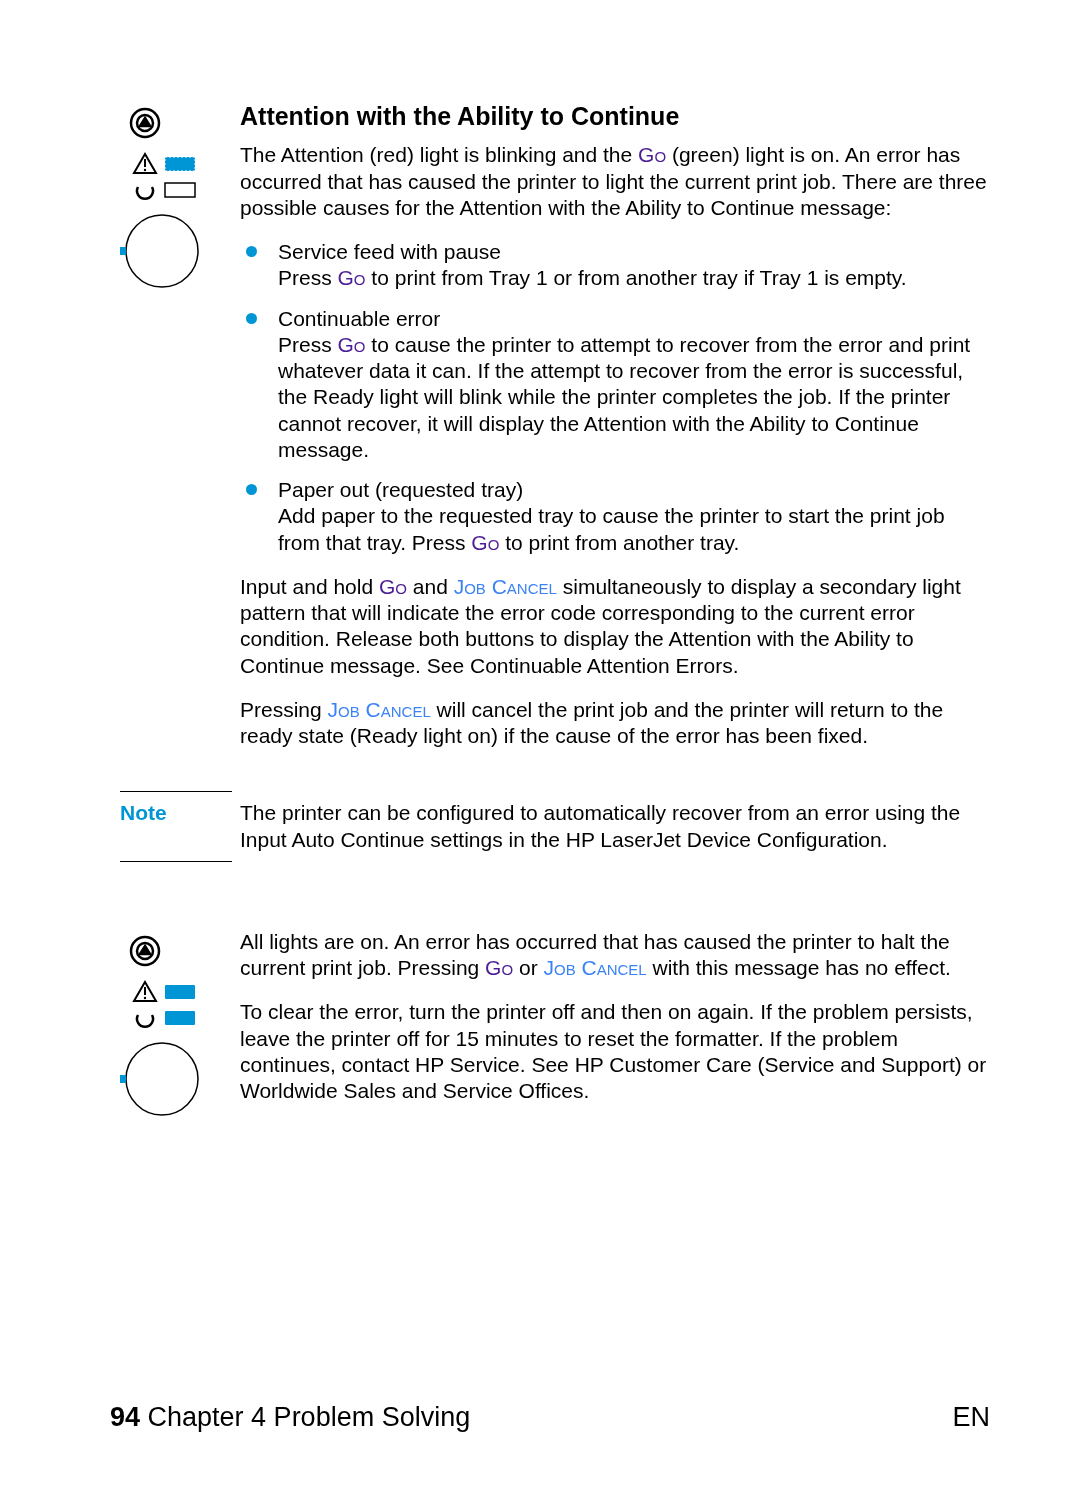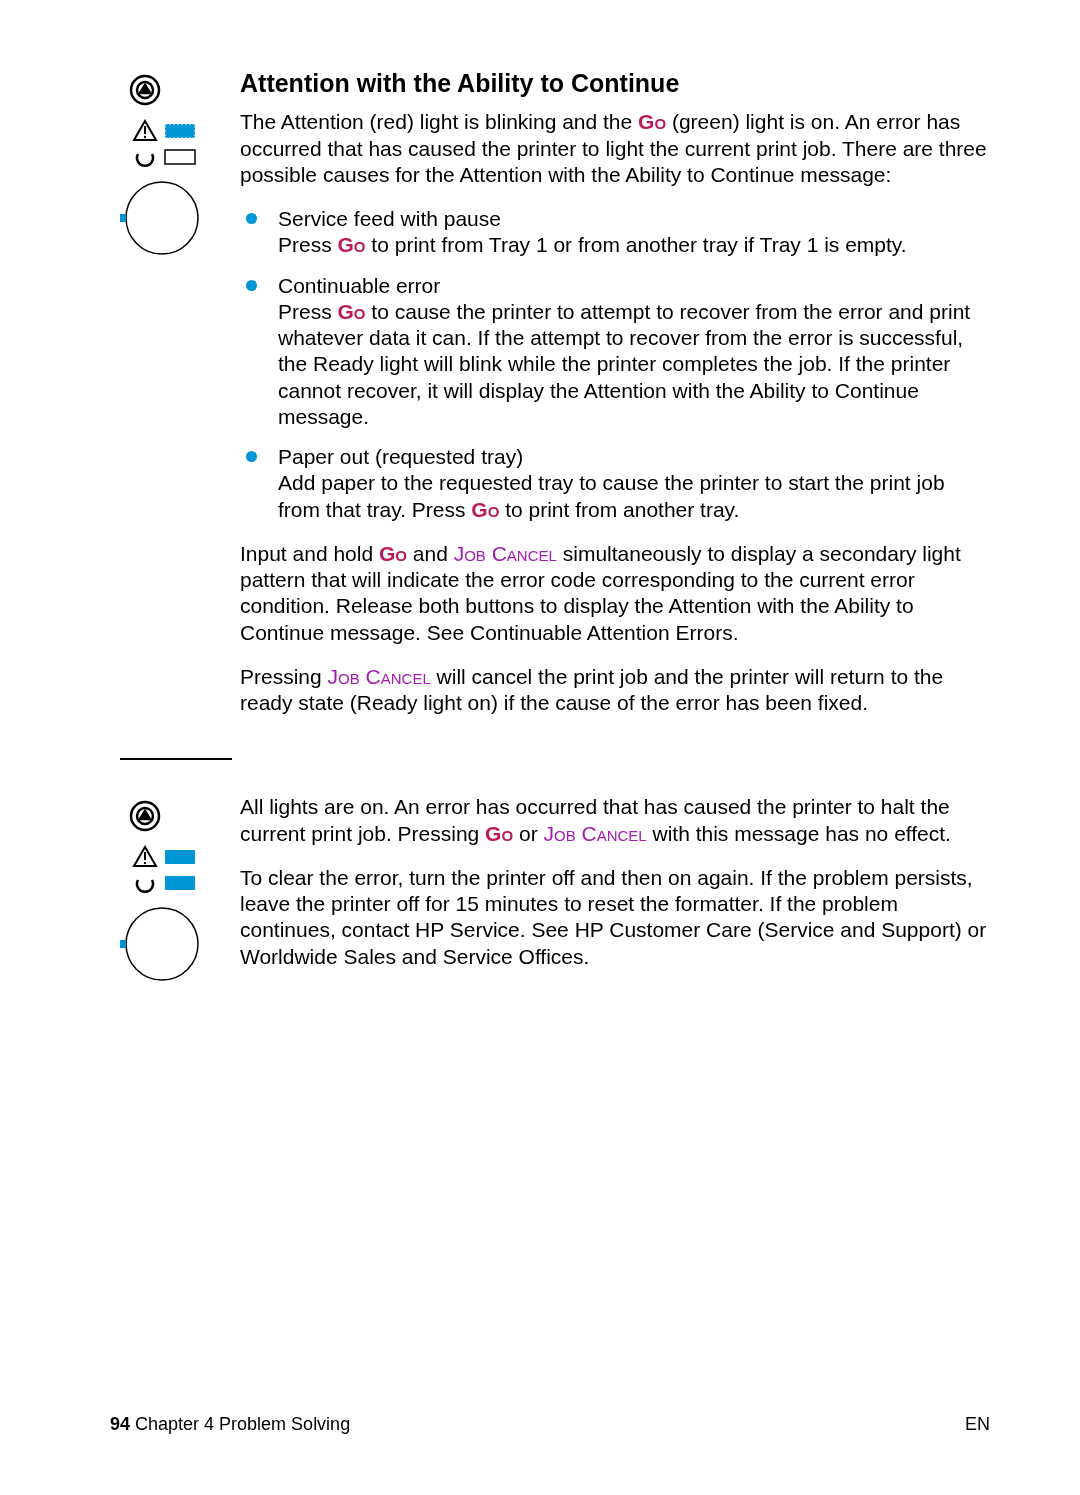--- a/index.html
+++ b/index.html
@@ -22,20 +22,21 @@
   }
   .content {
     display: flex;
     flex-direction: column;
   }
 
   .section {
     display: flex;
     align-items: flex-start;
     margin-bottom: 24px;
+    margin-top: 33px;
   }
   .gutter {
     width: 120px;
     flex: 0 0 120px;
     display: flex;
     flex-direction: column;
     align-items: flex-start;
   }
   .body {
     flex: 1;
@@ -45,26 +46,25 @@
     font-size: 25px;
     font-weight: bold;
     margin: 0 0 10px 0;
   }
 
   p.paragraph {
     margin: 0 0 18px 0;
   }
 
   .go {
-    color: #be185d;
+    color: #4c1d95;
     font-variant: small-caps;
-    font-weight: bold;
   }
   .jc {
-    color: #a21caf;
+    color: #3b82f6;
     font-variant: small-caps;
   }
 
   ul.bullets {
     list-style: none;
     padding: 0 0 0 38px;
     margin: 0 0 18px 0;
   }
   ul.bullets > li {
     position: relative;
@@ -109,21 +109,21 @@
     display: block;
   }
 
   .footer {
     position: absolute;
     bottom: 60px;
     left: 110px;
     right: 90px;
     display: flex;
     justify-content: space-between;
-    font-size: 18px;
+    font-size: 27px;
   }
   .footer .page-no {
     font-weight: bold;
   }
 </style>
 </head>
 <body>
 
 <div class="page">
   <div class="content">
@@ -186,20 +186,26 @@
           <span>Input and hold </span><span class="go">Go</span><span> and </span><span class="jc">Job Cancel</span><span> simultaneously to display a secondary light pattern that will indicate the error code corresponding to the current error condition. Release both buttons to display the Attention with the Ability to Continue message. See Continuable Attention Errors.</span>
         </p>
 
         <p class="paragraph">
           <span>Pressing </span><span class="jc">Job Cancel</span><span> will cancel the print job and the printer will return to the ready state (Ready light on) if the cause of the error has been fixed.</span>
         </p>
       </div>
     </div>
 
     <hr class="note-divider" style="margin-left:0;">
+    <div class="note-row" style="margin-top:8px; margin-bottom:8px;">
+      <div class="note-label-wrap">
+        <span class="note-label">Note</span>
+      </div>
+      <p class="paragraph" style="margin:0; flex:1;">The printer can be configured to automatically recover from an error using the Input Auto Continue settings in the HP LaserJet Device Configuration.</p>
+    </div>
     <hr class="note-divider" style="margin-left:0; margin-bottom:34px;">
 
     <div class="section">
       <div class="gutter">
         <div class="panel">
           <svg width="104" height="200" viewBox="0 0 104 200">
             <g stroke="#000" stroke-width="2.5" fill="none">
               <circle cx="25" cy="22" r="14"></circle>
               <circle cx="25" cy="22" r="8"></circle>
               <polygon points="25,17 30,25 20,25" fill="#000"></polygon>

